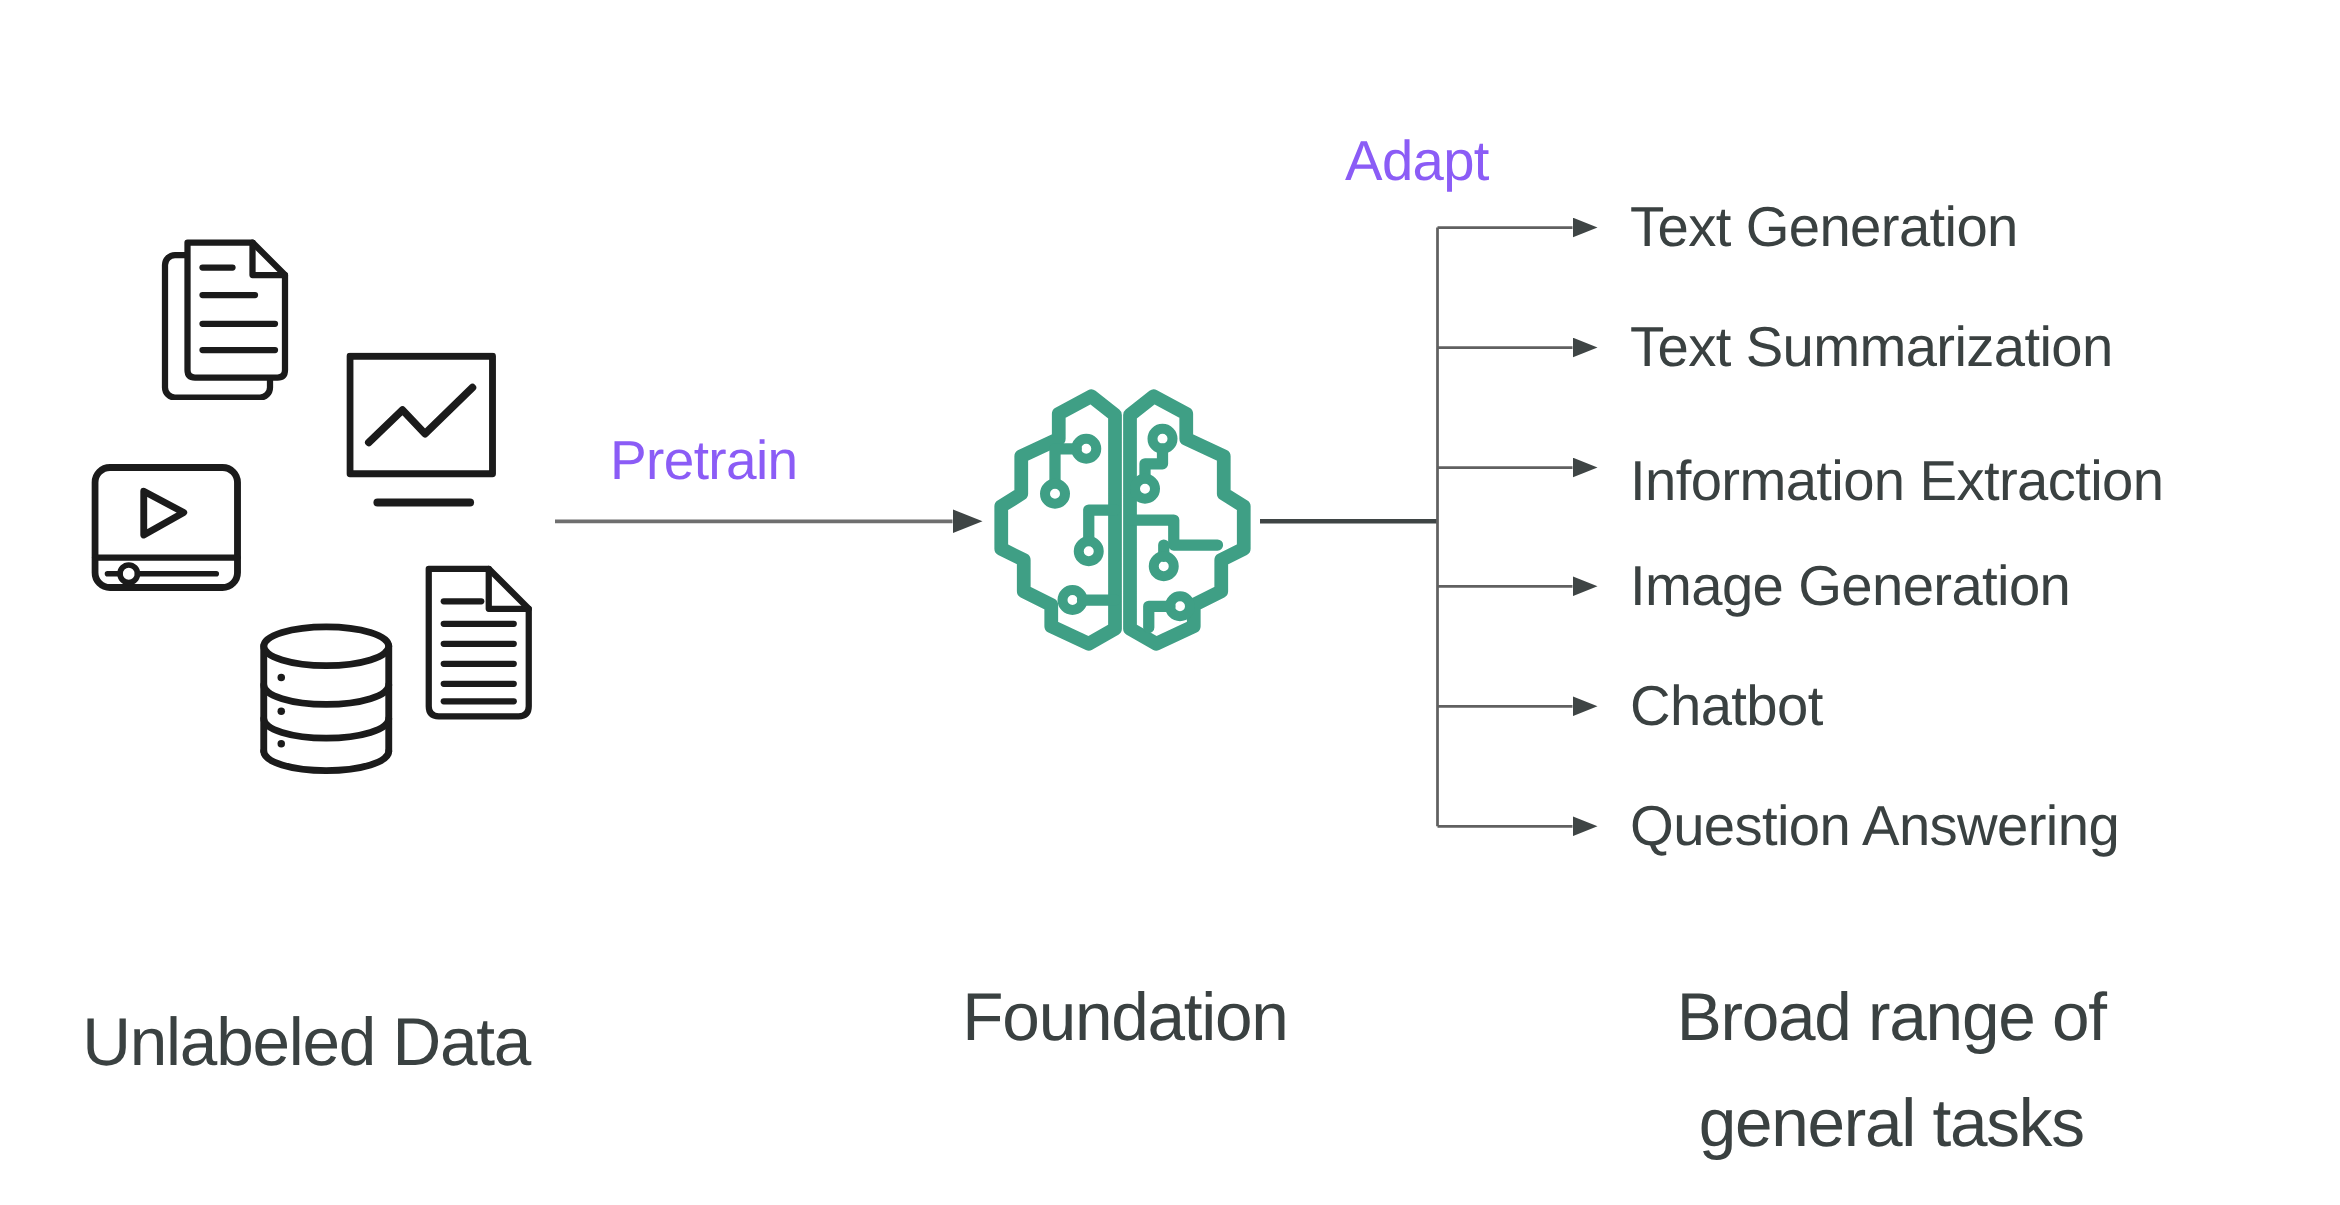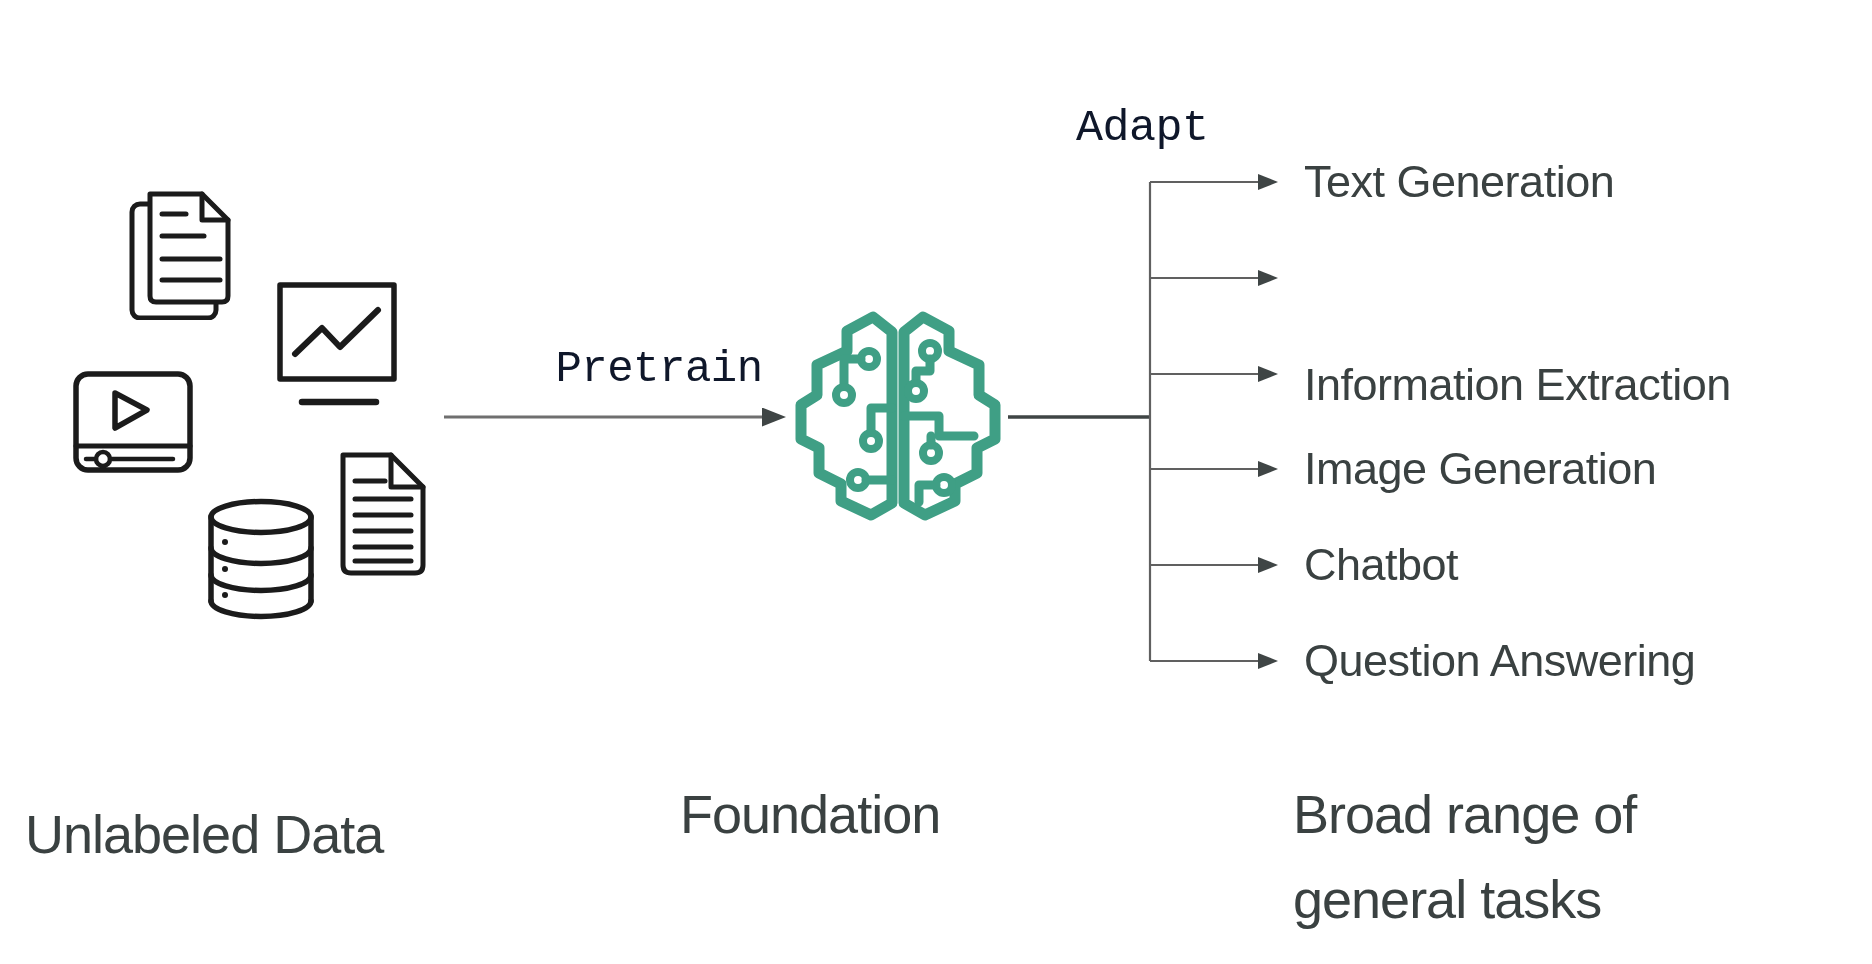--- a/index.html
+++ b/index.html
@@ -9,30 +9,29 @@
     background:#ffffff;
     overflow:hidden;
     font-family:"Liberation Sans", sans-serif;
     color:#3A4141;
   }
   .abs{position:absolute;}
   .caption{
     font-size:54px;
     letter-spacing:-1px;
     color:#3A4141;
-    text-align:left;
+    text-align:center;
     line-height:85px;
     white-space:nowrap;
   }
   .small-label{
     font-size:44px;
     letter-spacing:-0.5px;
-    color:#0f172a;
+    color:#8b5cf6;
     white-space:nowrap;
-    font-family:Liberation Mono, monospace;
   }
   .task-label{
     font-size:45px;
     letter-spacing:-0.5px;
     color:#3A4141;
     line-height:54px;
     white-space:nowrap;
   }
   svg{display:block;}
   .icon-stroke{stroke:#1B1B1B;fill:none;stroke-linecap:round;stroke-linejoin:round;}
@@ -94,21 +93,21 @@
       <path class="icon-stroke" d="M62 4 V36 H94" stroke-width="5"></path>
       <path class="icon-stroke" d="M26 30 H56" stroke-width="5"></path>
       <path class="icon-stroke" d="M26 48 H82" stroke-width="5"></path>
       <path class="icon-stroke" d="M26 64 H82" stroke-width="5"></path>
       <path class="icon-stroke" d="M26 80 H82" stroke-width="5"></path>
       <path class="icon-stroke" d="M26 96 H82" stroke-width="5"></path>
       <path class="icon-stroke" d="M26 110 H82" stroke-width="5"></path>
     </svg>
   </div>
 
-  <div class="abs small-label" style="left:534px;top:344px;width:250px;text-align:center;">Pretrain</div>
+  <div class="abs small-label" style="left:488px;top:344px;width:250px;">Pretrain</div>
 
   <div class="abs" style="left:442px;top:400px;">
     <svg width="350" height="34" viewBox="0 0 350 34">
       <defs>
         <marker id="ah-big" markerUnits="userSpaceOnUse" markerWidth="24" markerHeight="19" refX="0" refY="9.5" orient="auto">
           <path d="M0 0 L24 9.5 L0 19 Z" fill="#3F4545"></path>
         </marker>
       </defs>
       <line x1="2" y1="17" x2="320" y2="17" stroke="#6F6F6F" stroke-width="3" marker-end="url(#ah-big)"></line>
     </svg>
@@ -154,20 +153,21 @@
       <line x1="142" y1="54" x2="250" y2="54" stroke="#606060" stroke-width="2.2" marker-end="url(#ah-small)"></line>
       <line x1="142" y1="150" x2="250" y2="150" stroke="#606060" stroke-width="2.2" marker-end="url(#ah-small)"></line>
       <line x1="142" y1="246" x2="250" y2="246" stroke="#606060" stroke-width="2.2" marker-end="url(#ah-small)"></line>
       <line x1="142" y1="341" x2="250" y2="341" stroke="#606060" stroke-width="2.2" marker-end="url(#ah-small)"></line>
       <line x1="142" y1="437" x2="250" y2="437" stroke="#606060" stroke-width="2.2" marker-end="url(#ah-small)"></line>
       <line x1="142" y1="533" x2="250" y2="533" stroke="#606060" stroke-width="2.2" marker-end="url(#ah-small)"></line>
     </svg>
   </div>
 
   <div class="abs task-label" style="left:1304px;top:155px;">Text Generation</div>
+  <div class="abs task-label" style="left:1304px;top:251px;">Text Summarization</div>
   <div class="abs task-label" style="left:1304px;top:358px;">Information Extraction</div>
   <div class="abs task-label" style="left:1304px;top:442px;">Image Generation</div>
   <div class="abs task-label" style="left:1304px;top:538px;">Chatbot</div>
   <div class="abs task-label" style="left:1304px;top:634px;">Question Answering</div>
 
   <div class="abs caption" style="left:25px;top:792px;width:440px;">Unlabeled Data</div>
 
   <div class="abs caption" style="left:680px;top:772px;width:440px;">
     <div>Foundation</div>
   </div>

